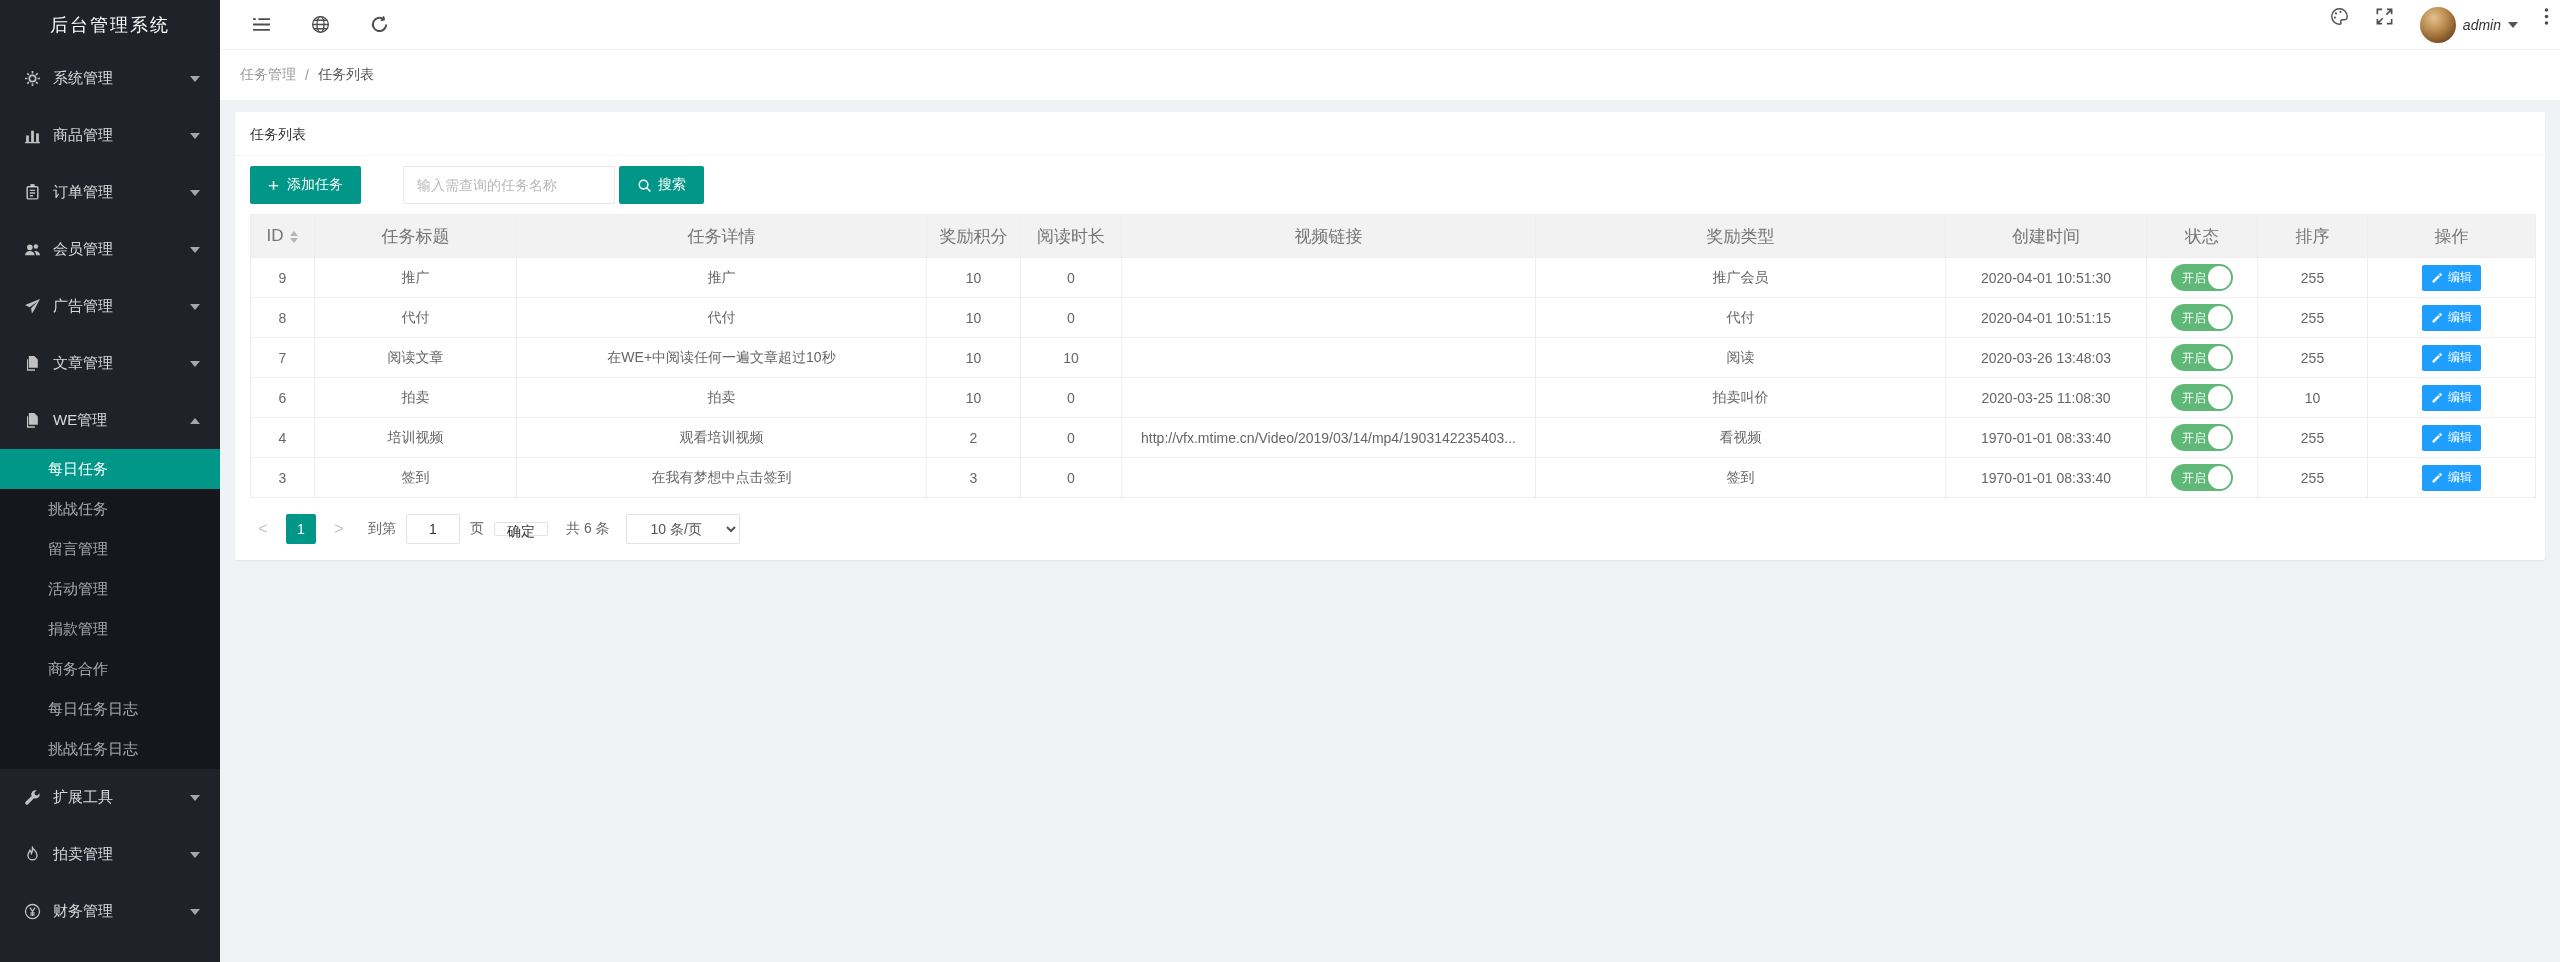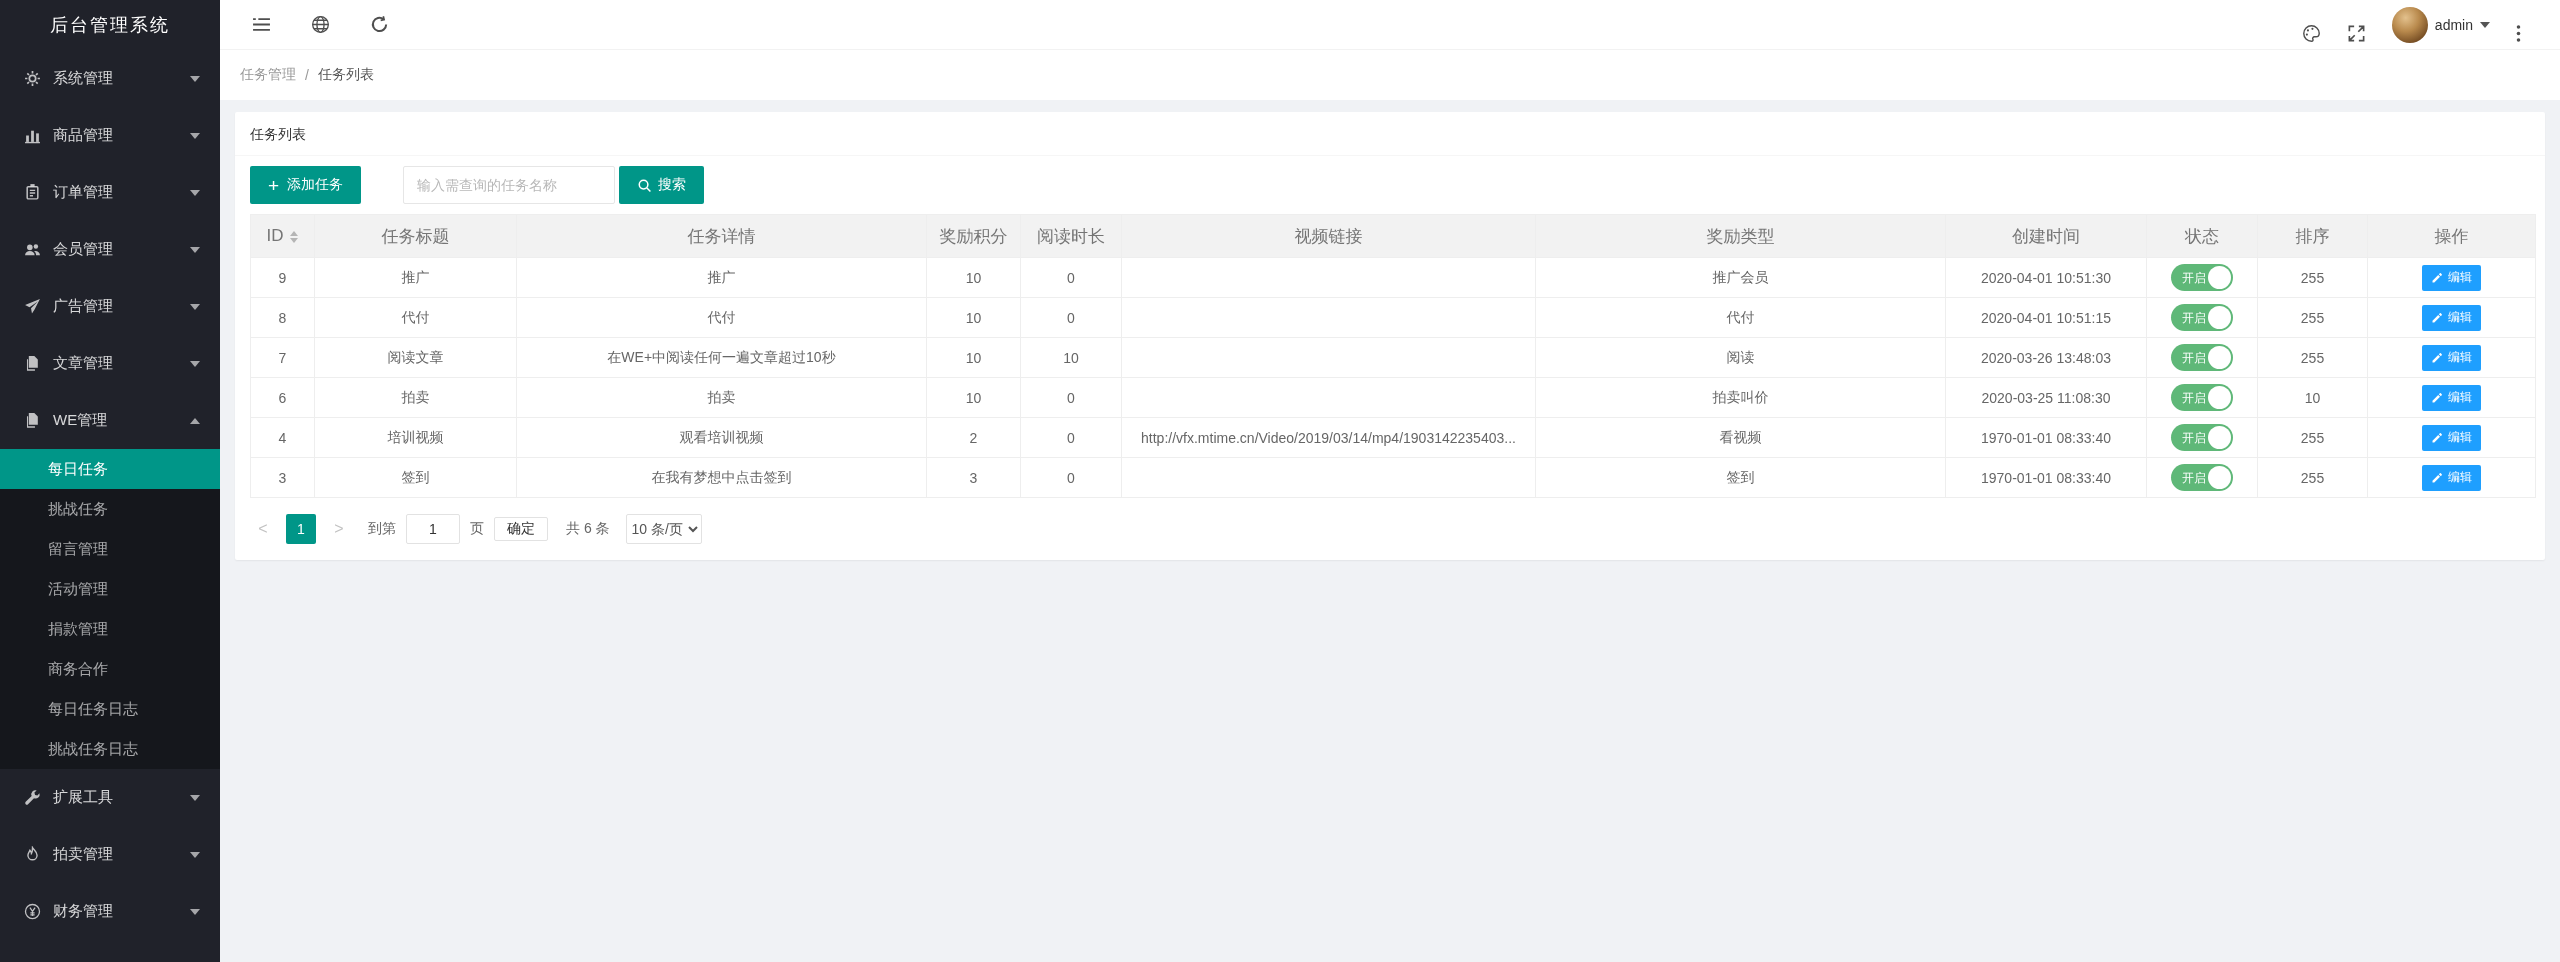--- a/index.html
+++ b/index.html
@@ -18,21 +18,21 @@
   .nav-caret { width:10px; height:6px; color:rgba(255,255,255,.6); flex-shrink:0; }
   .submenu { background:rgba(0,0,0,.32); }
   .sub-item { height:40px; line-height:40px; padding-left:48px; font-size:15px; color:rgba(255,255,255,.62); cursor:pointer; white-space:nowrap; }
   .sub-item.active { background:#009688; color:#fff; }
 
   
   .main { flex:1; display:flex; flex-direction:column; min-width:0; }
   .topbar { height:50px; background:#fff; display:flex; align-items:center; border-bottom:1px solid #f2f2f2; }
   .tb-left { display:flex; align-items:center; gap:40px; padding-left:32px; }
   .tb-icon { width:19px; height:19px; color:#4e4e4e; cursor:pointer; }
-  .tb-right { margin-left:auto; display:flex; align-items:flex-end; gap:26px; padding-right:39px; }
+  .tb-right { margin-left:auto; display:flex; align-items:flex-start; gap:26px; padding-right:11px;font-style:italic; }
   .avatar { width:36px; height:36px; border-radius:50%; cursor:pointer; flex-shrink:0;
             background:radial-gradient(circle at 38% 30%, #e3c18d 0%, #b98a4d 40%, #7a5126 75%, #4e3115 100%); }
   .admin-wrap { display:flex; align-items:center; gap:7px; cursor:pointer; }
   .admin-name { font-size:14px; color:#333; }
   .caret-sm { width:10px; height:6px; color:#555; }
   .crumbbar { height:50px; background:#fff; display:flex; align-items:center; padding-left:20px; font-size:14px; color:#999; gap:9px; }
   .crumb { cursor:pointer; }
   .crumb-current { color:#555; }
 
   .page-body { flex:1; background:#f0f2f5; padding:12px 15px; overflow:hidden; }
@@ -62,23 +62,23 @@
 
   .edit-btn { display:inline-flex; align-items:center; gap:5px; height:26px; padding:0 9px; background:#1E9FFF; color:#fff;
               border:none; border-radius:2px; font-size:12px; cursor:pointer; font-family:inherit; }
   .pencil { width:12px; height:12px; display:inline-block; }
 
   .pager { display:flex; align-items:center; padding:16px 15px; font-size:14px; color:#666; gap:10px; }
   .pg-arrow { width:26px; height:30px; display:flex; align-items:center; justify-content:center; color:#c2c2c2; font-size:16px; cursor:pointer; }
   .pg-num { width:30px; height:30px; background:#009688; color:#fff; display:flex; align-items:center; justify-content:center; border-radius:2px; cursor:pointer; }
   .goto-label { margin-left:6px; }
   .goto-input { width:54px; height:30px; border:1px solid #e2e2e2; border-radius:2px; text-align:center; font-size:14px; color:#333; outline:none; font-family:inherit; }
-  .btn-ok { height:24px; padding:0 12px; background:#fff; border:1px solid #e2e2e2; border-radius:2px; font-size:14px; color:#333; cursor:pointer; font-family:inherit; }
+  .btn-ok { height:14px; padding:0 12px; background:#fff; border:1px solid #e2e2e2; border-radius:2px; font-size:14px; color:#333; cursor:pointer; font-family:inherit; }
   .total { margin-left:8px; }
-  .page-size { height:30px; border:1px solid #e2e2e2; border-radius:2px; color:#555; font-size:14px; background:#fff; padding:0 1px; margin-left:6px; font-family:inherit; }
+  .page-size { height:30px; border:1px solid #e2e2e2; border-radius:2px; color:#555; font-size:14px; background:#fff; padding:0 20px; margin-left:6px; font-family:inherit; }
 </style>
 </head>
 <body>
 
 <div class="app">
 
   <aside class="sidebar">
     <div class="logo">后台管理系统</div>
     <nav class="menu" id="menu">
         <div class="nav-item">

